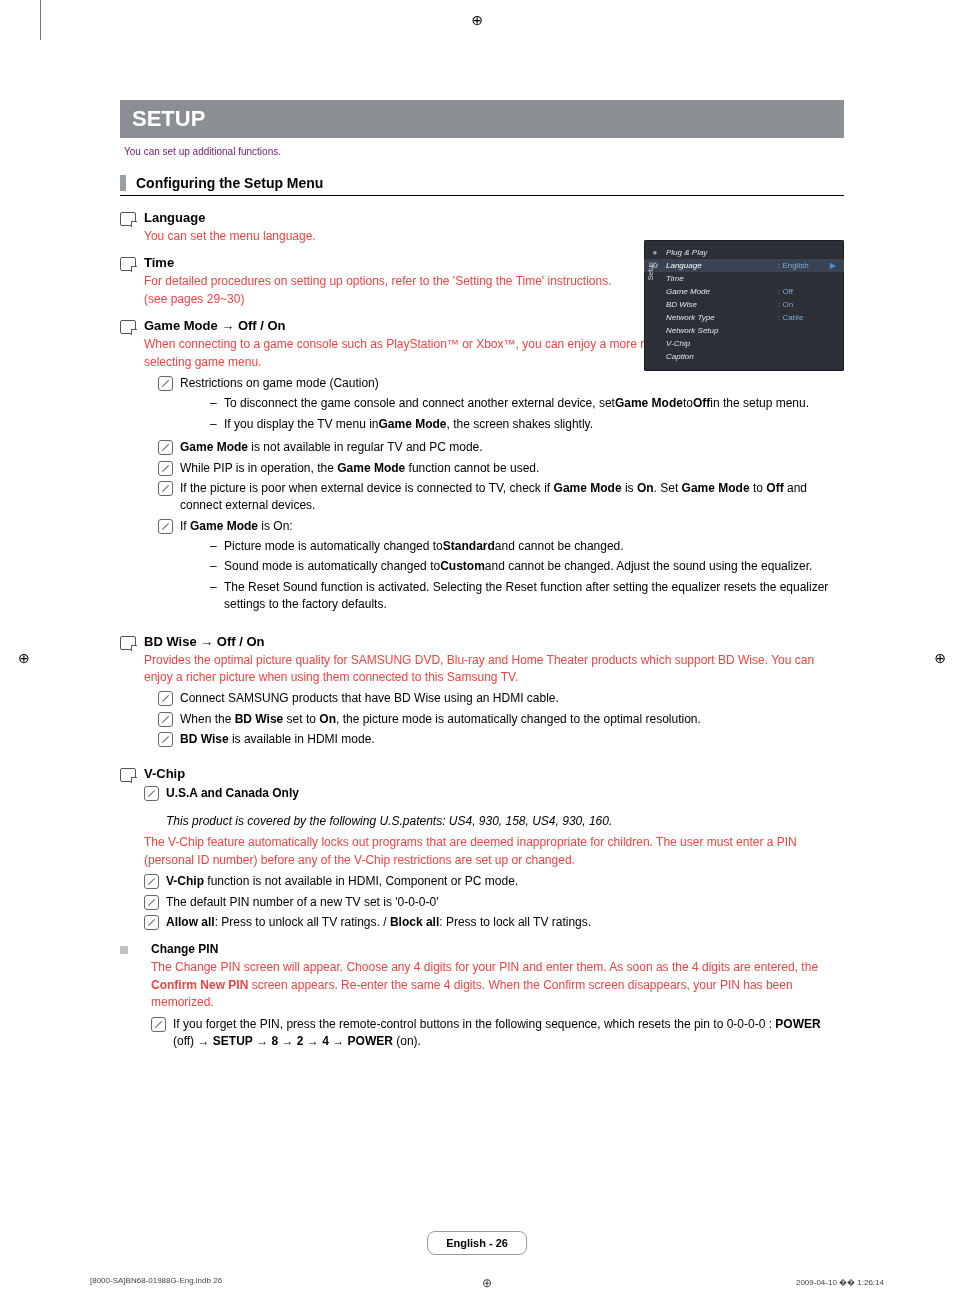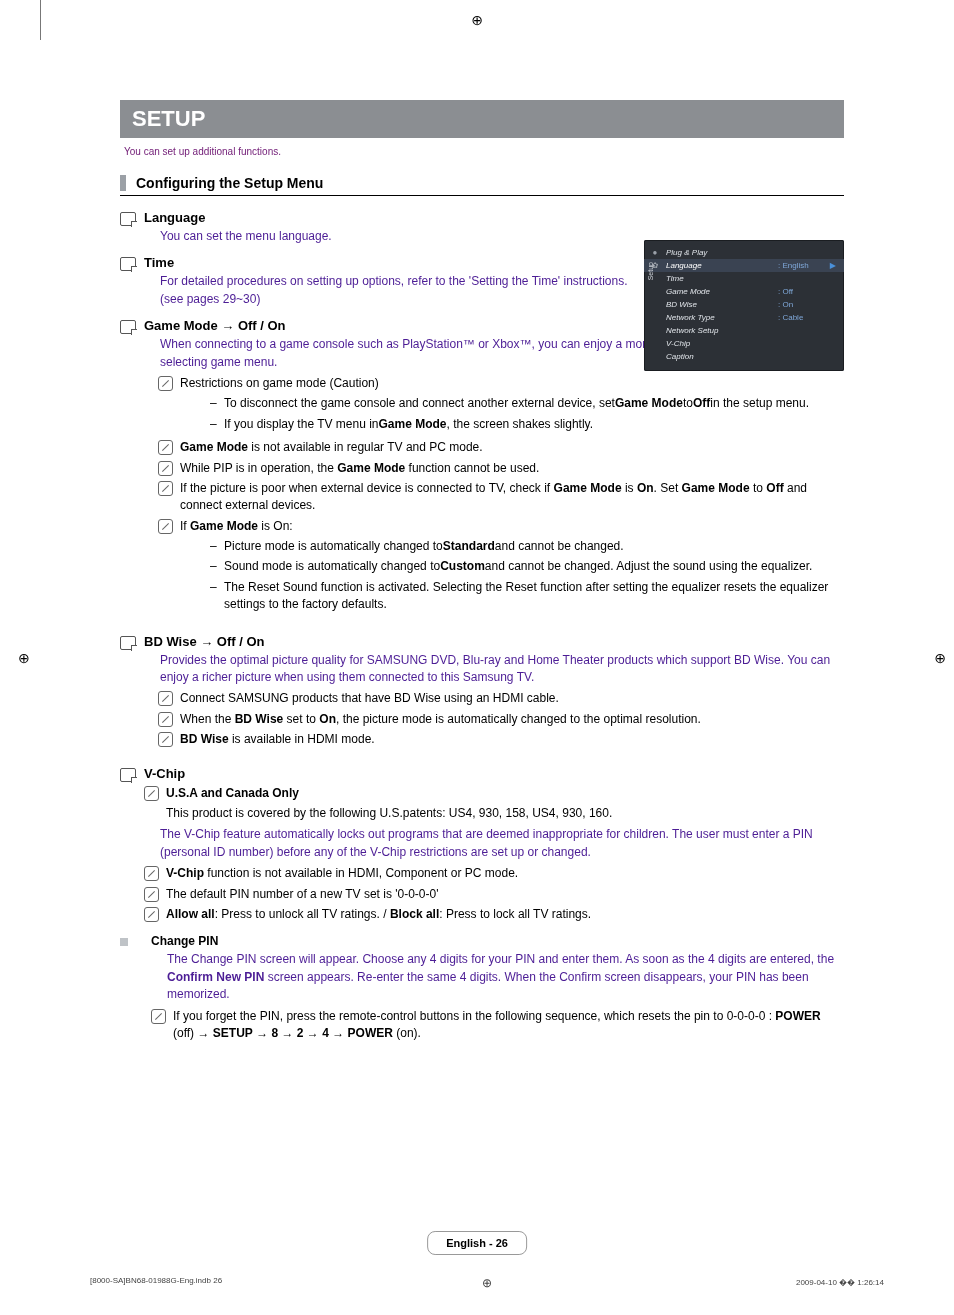--- a/index.html
+++ b/index.html
@@ -60,21 +60,21 @@
     content: "";
     position: absolute;
     right: -2px; bottom: -2px;
     width: 5px; height: 5px;
     background: #fff;
     border-left: 1.2px solid #555;
     border-top: 1.2px solid #555;
   }
   .q-content { flex: 1; }
   .q-title { font-weight: bold; font-size: 13px; margin-bottom: 3px; }
-  .q-body { font-size: 12px; color: #4c1d95; line-height: 1.45; margin-left: 16px; }
+  .q-body { font-size: 12px; color: #ef4444; line-height: 1.45; margin-left: 0; }
 
   .note-list { margin: 4px 0 0 14px; padding: 0; list-style: none; }
   .note-list li { display: flex; align-items: flex-start; margin-bottom: 3px; }
   .note-icon {
     width: 13px; height: 13px;
     border: 1.2px solid #666;
     border-radius: 3px;
     margin: 1px 7px 0 0;
     flex: 0 0 auto;
     position: relative;
@@ -330,21 +330,21 @@
 
   <div class="q-block" style="margin-top:14px;">
     <div class="q-mark"></div>
     <div class="q-content">
       <div class="q-title">V-Chip</div>
       <ul class="note-list" style="margin-left:0;">
         <li>
             <span class="note-icon"></span>
           <div class="note-text">
             <b>U.S.A and Canada Only</b>
-            <div style="margin-top:3px;">This product is covered by the following U.S.patents: US4, 930, 158, US4, 930, 160.</div>
+            <div style="margin-top:11px;font-style:italic;">This product is covered by the following U.S.patents: US4, 930, 158, US4, 930, 160.</div>
           </div>
         </li>
       </ul>
       <div class="q-body" style="margin-top:4px;">The V-Chip feature automatically locks out programs that are deemed inappropriate for children. The user must enter a PIN (personal ID number) before any of the V-Chip restrictions are set up or changed.</div>
       <ul class="note-list" style="margin-left:0;">
         <li>
             <span class="note-icon"></span>
             <div class="note-text"><b>V-Chip</b><span> function is not available in HDMI, Component or PC mode.</span></div>
           </li>
         <li>

